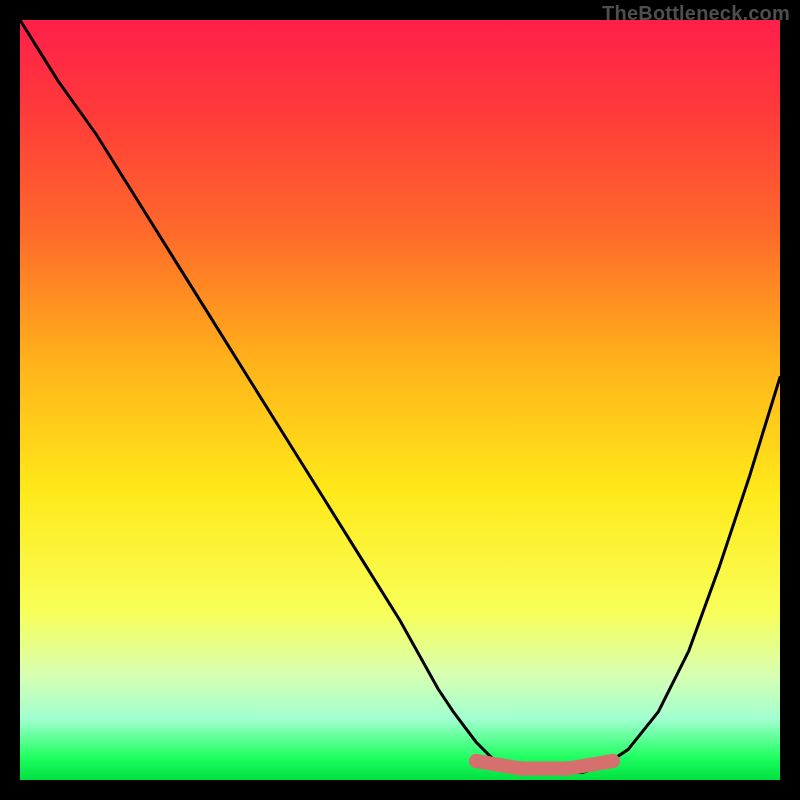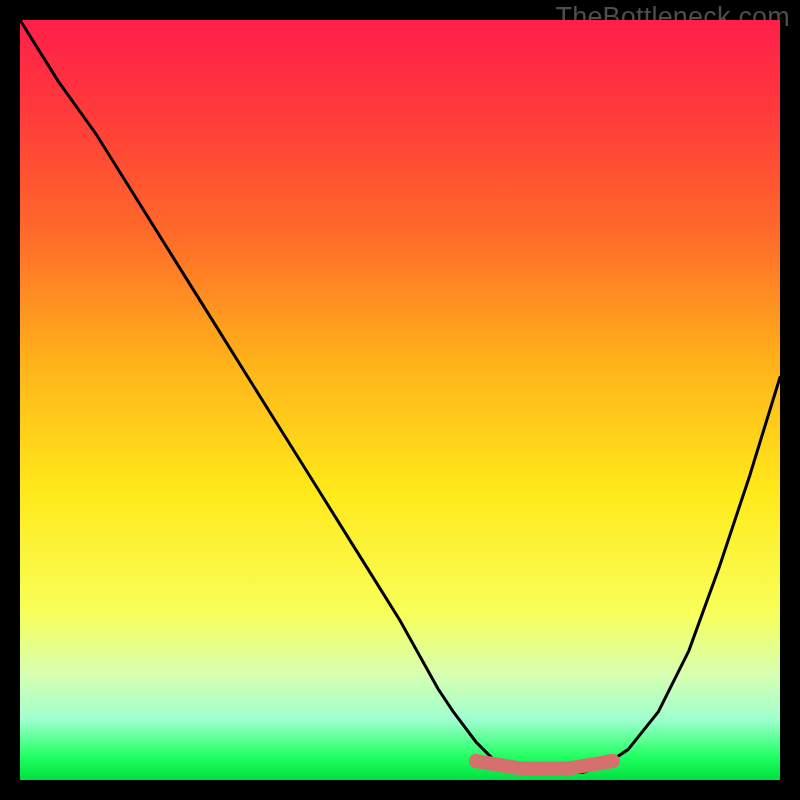--- a/index.html
+++ b/index.html
@@ -35,22 +35,22 @@
       #a0ffd0 92%,
       #20ff60 97%,
       #00e040 100%
     );
   }
   .attribution {
     position: absolute;
     right: 10px;
     top: 2px;
     font-family: Arial, Helvetica, sans-serif;
-    font-size: 27px;
-    font-weight: 400;
+    font-size: 20px;
+    font-weight: 700;
     color: #4e4e4e;
     letter-spacing: 0.2px;
   }
   svg.curve {
     position: absolute;
     left: 0;
     top: 0;
     width: 760px;
     height: 760px;
     overflow: visible;

